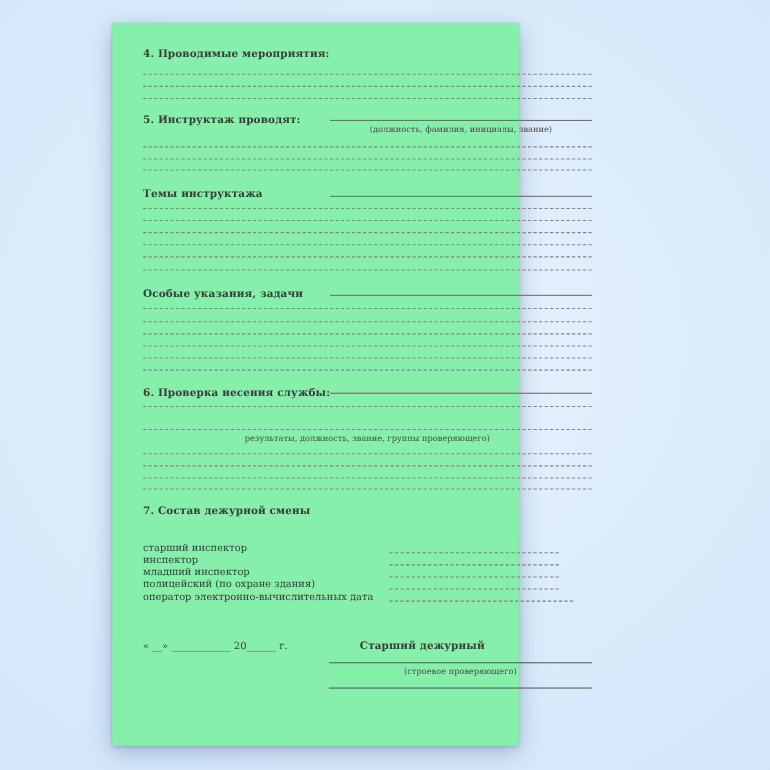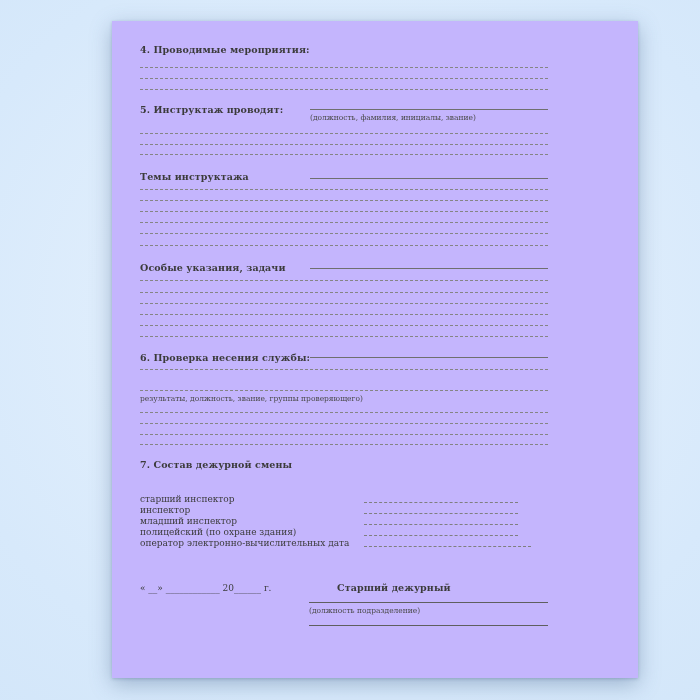--- a/index.html
+++ b/index.html
@@ -2,28 +2,28 @@
 <html><head>
 <meta charset="utf-8">
 <style>
   html,body { margin:0; padding:0; }
   body {
     width:700px; height:700px; overflow:hidden;
     background: radial-gradient(ellipse 120% 110% at 50% 45%, #e9f3fd 0%, #d7e9fb 50%, #cbe1f6 100%);
     font-family: "DejaVu Serif", "Liberation Serif", serif;
   }
   .page {
-    position:absolute; left:112px; top:21px; width:526px; height:657px;
-    background:#c4b5fd;
+    position:absolute; left:102px; top:21px; width:370px; height:657px;
+    background:#86efac;
     box-shadow: 0 1px 3px rgba(70,100,140,.30), 0 6px 20px rgba(70,100,140,.40);
   }
   .t { position:absolute; white-space:nowrap; color:#3b3b3b; }
   .h { font-weight:bold; font-size:9.5px; letter-spacing:.1px; }
   .lbl { font-size:9px; }
-  .cap { position:absolute; font-size:7.5px; color:#4a4a4a; text-align:left; white-space:nowrap; }
+  .cap { position:absolute; font-size:7.5px; color:#4a4a4a; text-align:center; white-space:nowrap; }
   .wl { position:absolute; left:28px; width:408px; height:0; border-top:1px dashed #858585; }
   .rl { position:absolute; left:198px; width:238px; height:0; border-top:1px solid #6f6f6f; }
   .fl { position:absolute; left:252px; width:154px; height:0; border-top:1px dashed #7f7f7f; }
   .sl { position:absolute; left:197px; width:239px; height:0; border-top:1px solid #5f5f5f; }
 </style>
 </head>
 <body>
 
 <div class="page">
 
@@ -76,16 +76,16 @@
   <div class="t lbl" style="left:28px; top:495px">младший инспектор</div>
   <div class="fl" style="top:503px"></div>
   <div class="t lbl" style="left:28px; top:506px">полицейский (по охране здания)</div>
   <div class="fl" style="top:514px"></div>
   <div class="t lbl" style="left:28px; top:517px">оператор электронно-вычислительных дата</div>
   <div class="fl" style="top:525px; width:167px"></div>
 
   <div class="t lbl" style="left:28px; top:562px">« __» ____________ 20______ г.</div>
   <div class="t h" style="left:225px; top:561px">Старший дежурный</div>
   <div class="sl" style="top:581px"></div>
-  <div class="cap" style="left:197px; top:585px; width:239px">(должность подразделение)</div>
+  <div class="cap" style="left:197px; top:585px; width:239px">(строевое проверяющего)</div>
   <div class="sl" style="top:604px"></div>
 
 </div>
 
 </body></html>

